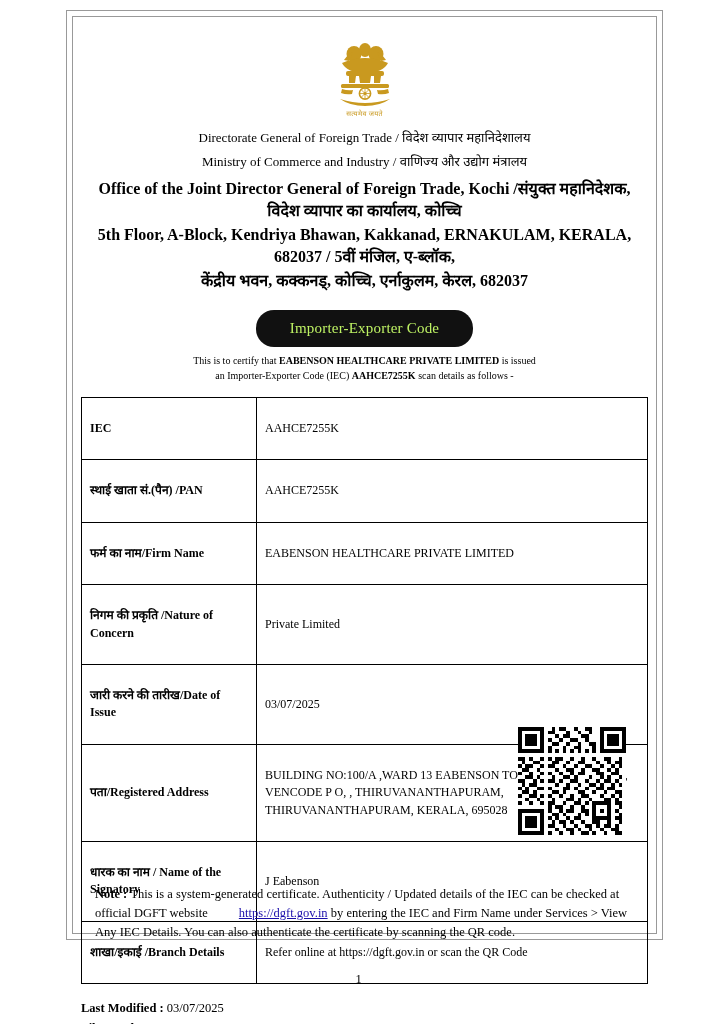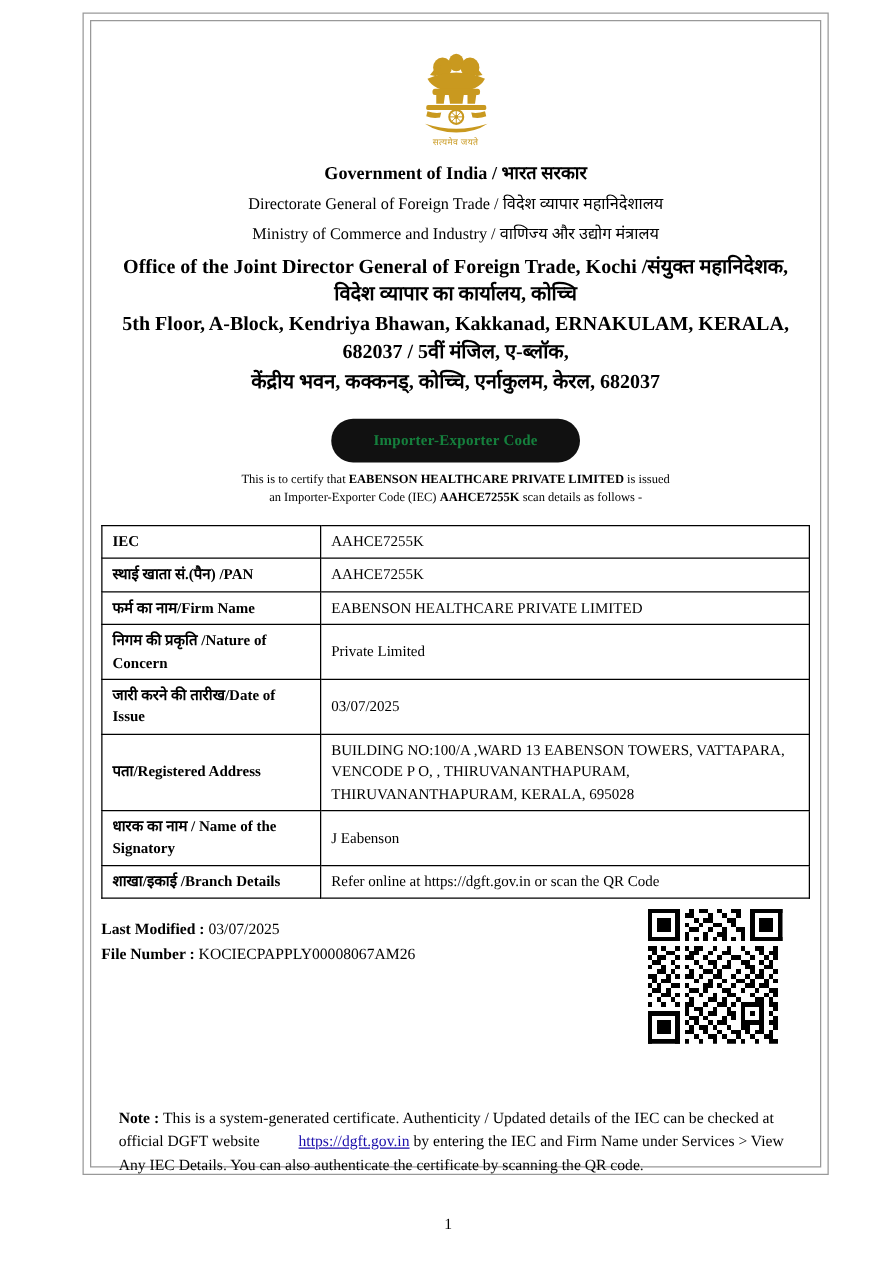--- a/index.html
+++ b/index.html
@@ -74,23 +74,23 @@
   .addr-block { margin-top: 8px; }
   .addr-block .line { margin-top: 3px; }
 
   .iec-badge-wrap {
     text-align: center;
     margin-top: 18px;
   }
   .iec-badge {
     display: inline-block;
     background: #111;
-    color: #15803d;
-    font-weight: bold;
-    font-size: 12px;
+    color: #bef264;
+    font-weight: normal;
+    font-size: 15px;
     padding: 10px 34px;
     border-radius: 18px;
     letter-spacing: .2px;
   }
 
   .certify {
     text-align: center;
     font-size: 10px;
     margin-top: 6px;
     line-height: 1.5;
@@ -98,21 +98,21 @@
   .certify b { font-weight: bold; }
 
   table.details {
     width: 100%;
     border-collapse: collapse;
     margin-top: 14px;
     font-size: 12px;
   }
   table.details td {
     border: 1px solid #000;
-    padding: 4px 8px;
+    padding: 22px 8px;
     vertical-align: middle;
   }
   table.details td.label {
     width: 175px;
     font-weight: bold;
     line-height: 1.45;
   }
   table.details td.value {
     line-height: 1.45;
     font-weight: normal;
@@ -197,21 +197,20 @@
               <path d="M10 48 q6 2 11 1 l-1 4 q-6 1 -11 -1 z"></path>
               <path d="M56 48 q-6 2 -11 1 l1 4 q6 1 11 -1 z"></path>
 
               <path d="M8 58 q25 8 50 0 q-10 7 -25 7 q-15 0 -25 -7 z"></path>
             </g>
           </svg>
           <div class="emblem-motto">सत्यमेव जयते</div>
         </div>
       </div>
 
-      <div class="gov-title">Government of India / भारत सरकार</div>
 
       <div class="line">Directorate General of Foreign Trade / विदेश व्यापार महानिदेशालय</div>
       <div class="line">Ministry of Commerce and Industry / वाणिज्य और उद्योग मंत्रालय</div>
 
       <div class="addr-block">
         <div class="line small">Office of the Joint Director General of Foreign Trade, Kochi /संयुक्त महानिदेशक, विदेश व्यापार का कार्यालय, कोच्चि</div>
         <div class="line small">5th Floor, A-Block, Kendriya Bhawan, Kakkanad, ERNAKULAM, KERALA, 682037  /  5वीं मंजिल, ए-ब्लॉक,</div>
         <div class="line small">केंद्रीय भवन, कक्कनड्, कोच्चि, एर्नाकुलम, केरल, 682037</div>
       </div>
 

